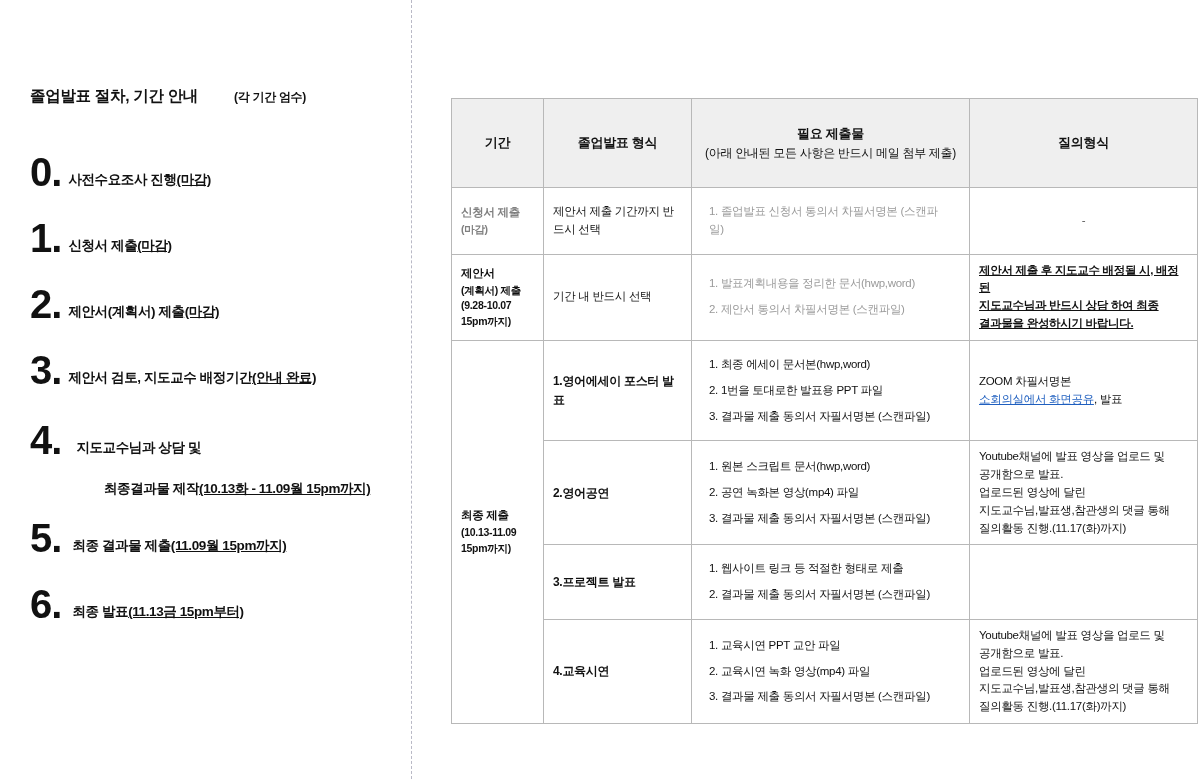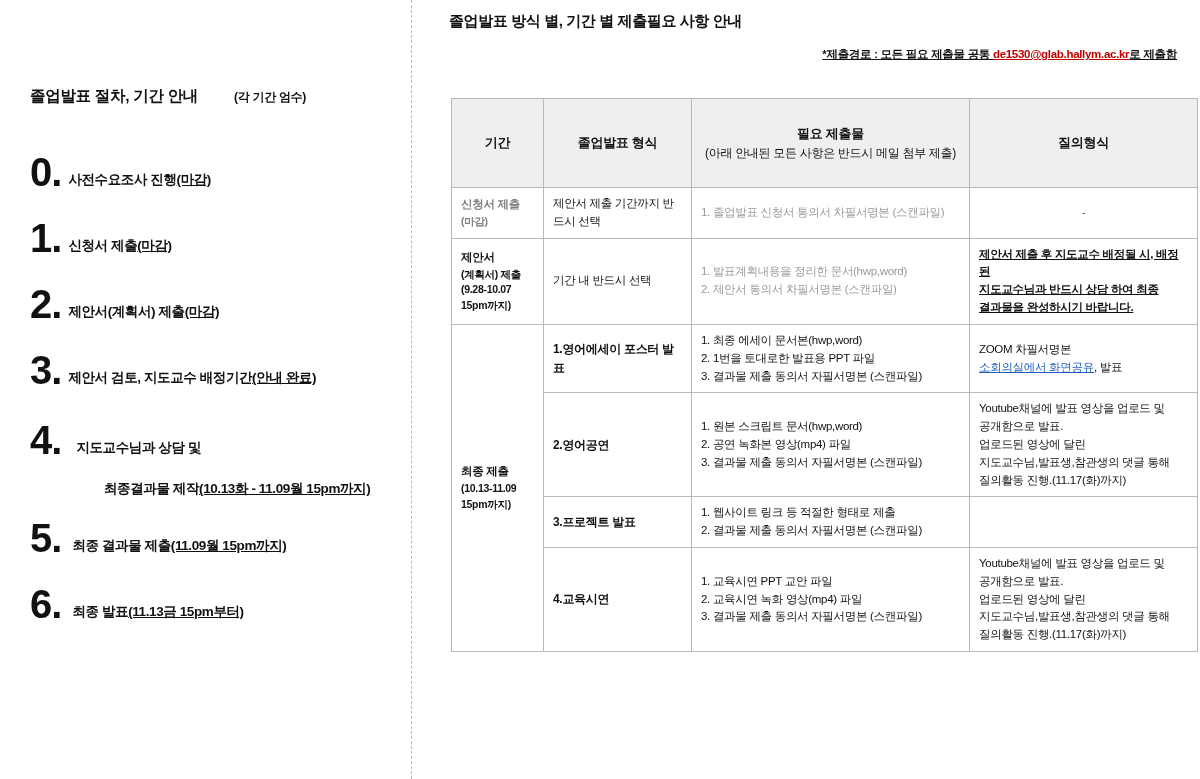--- a/index.html
+++ b/index.html
@@ -217,21 +217,21 @@
   td.qa .link {
     color: #1f5fbf;
     text-decoration: underline;
   }
   ol.plain {
     margin: 0;
     padding: 0;
     list-style: none;
   }
   ol.plain li {
-    margin: 0;
+    margin: 8px;
     padding: 0;
   }
 </style>
 </head>
 <body>
 
 <div class="page">
 
   <div class="divider"></div>
 
@@ -284,25 +284,21 @@
     <div class="step" style="top:584px;">
       <span class="num">6</span>
         <span class="dot">.</span>
       <span class="txt" style="padding-left:10px;"><span>최종 발표</span><span class="u">(11.13금 15pm부터)</span></span>
     </div>
 
   </div>
 
   <div class="right-col">
 
-    <div class="doc-title">졸업발표 방식 별, 기간 별 제출필요 사항 안내</div>
-
-    <div class="note1">
-      <span>*제출경로 : 모든 필요 제출물 공통 </span><span class="mail">de1530@glab.hallym.ac.kr</span><span>로 제출함</span>
-    </div>
+
 
 
     <table class="main">
       <colgroup>
         <col style="width:92px;">
         <col style="width:148px;">
         <col style="width:278px;">
         <col style="width:228px;">
       </colgroup>
       <thead>

